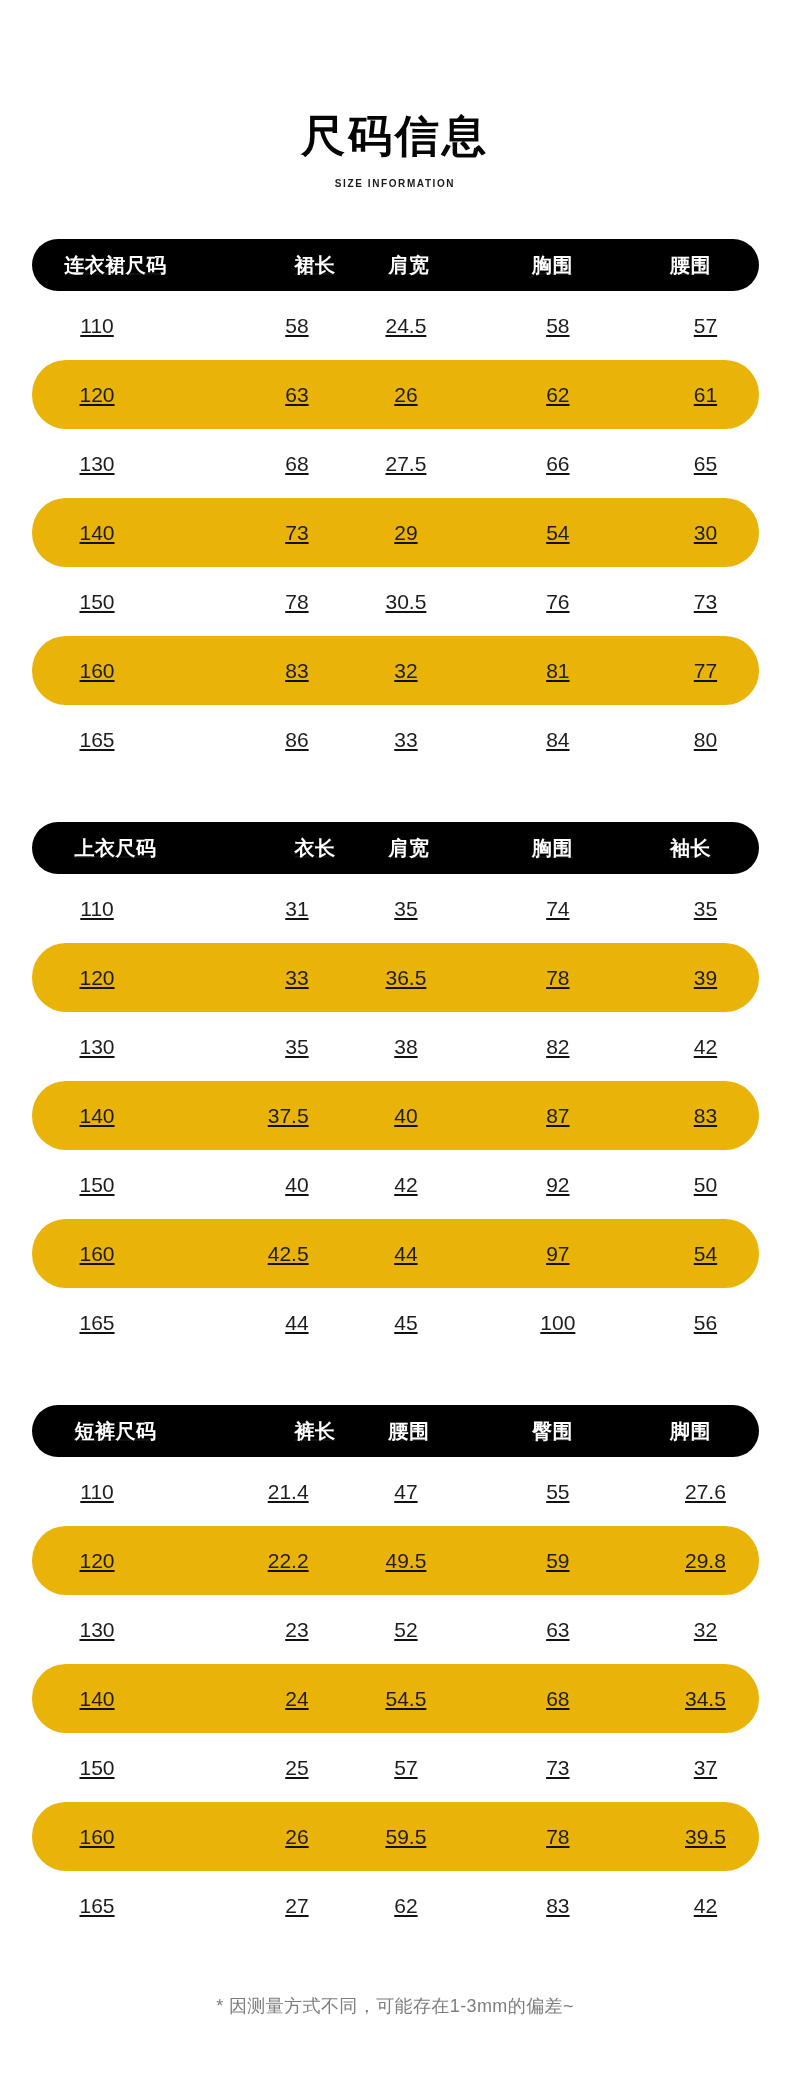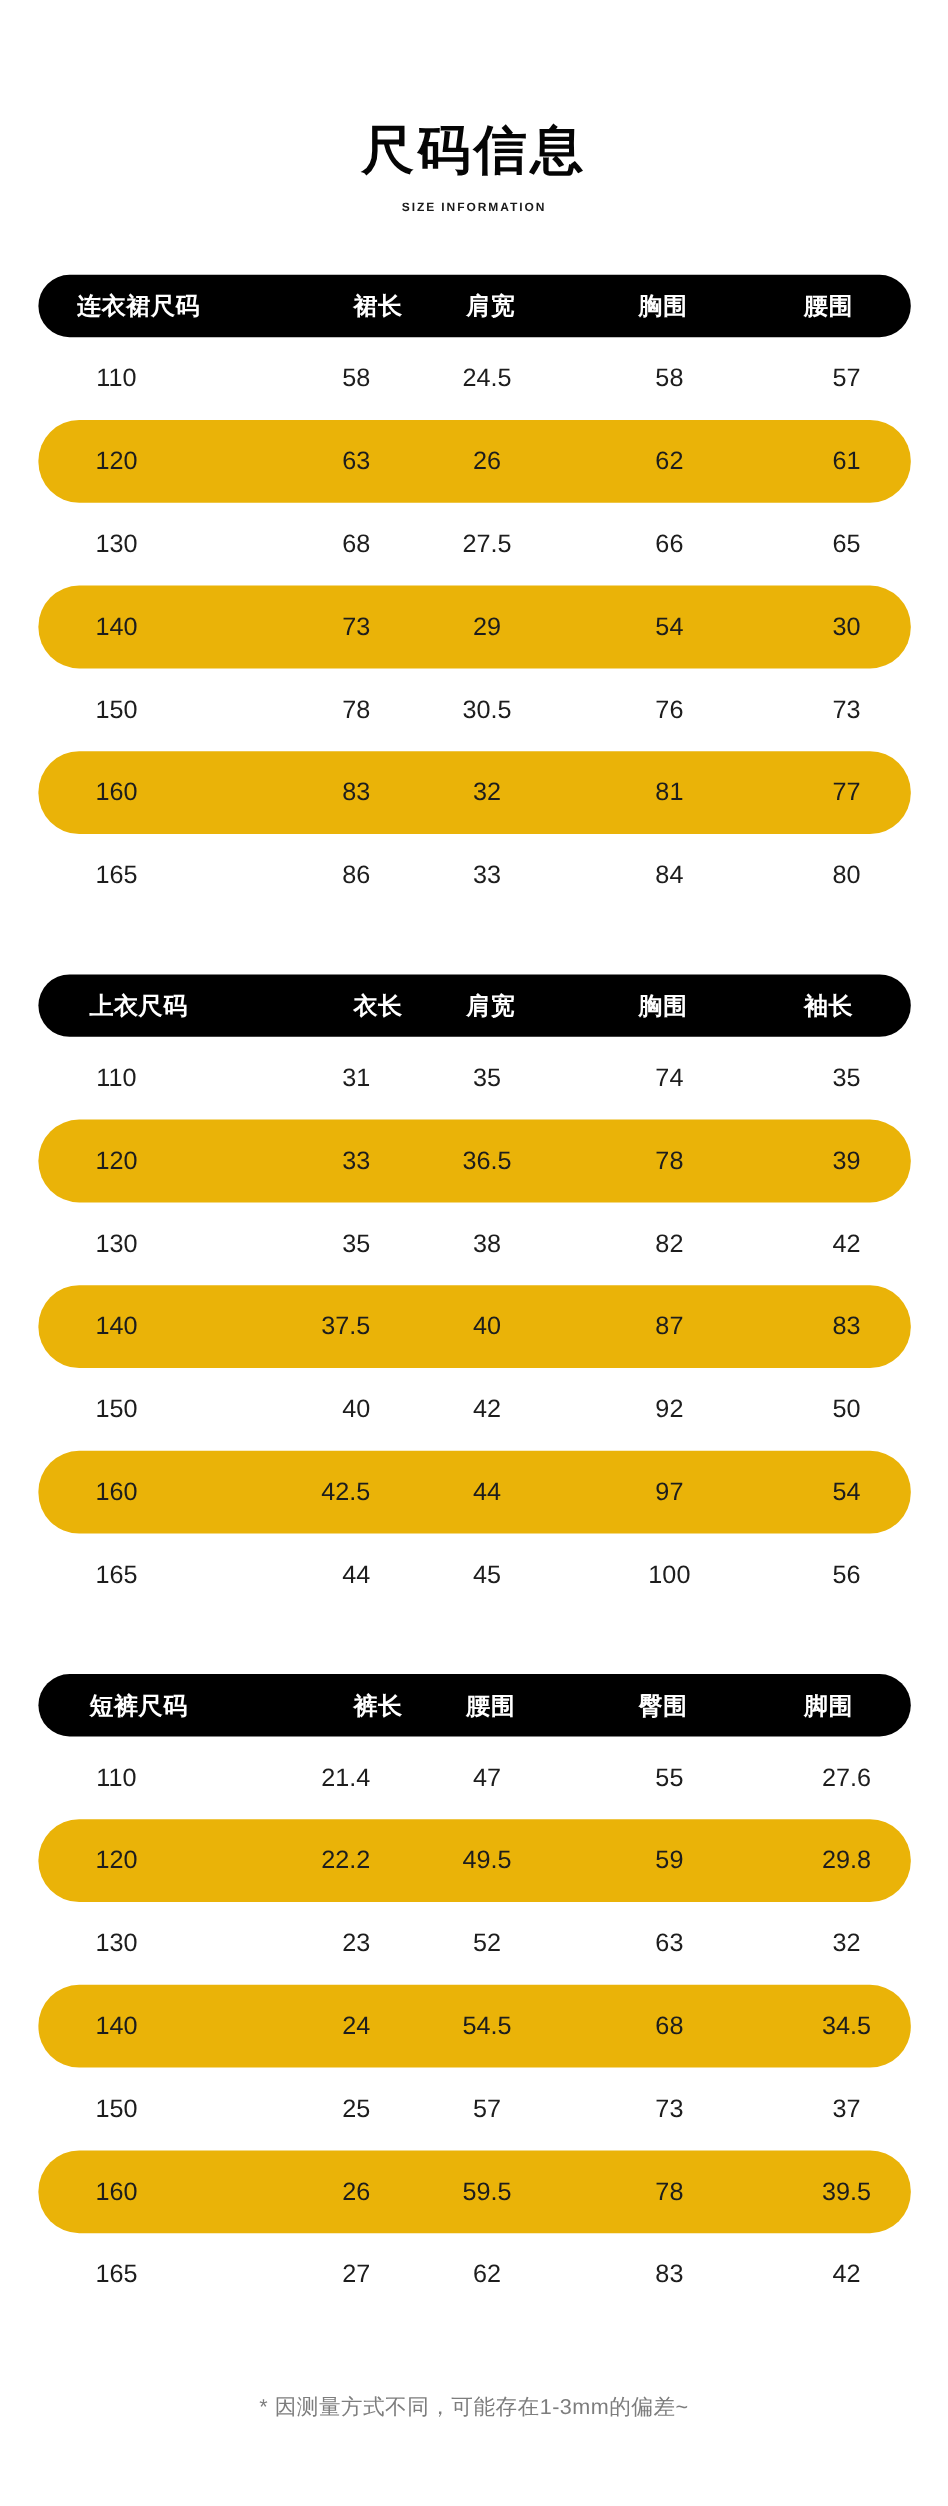--- a/index.html
+++ b/index.html
@@ -11,21 +11,21 @@
     width: 790px;
     min-height: 2088px;
     font-family: "Liberation Sans", "DejaVu Sans", sans-serif;
     color: #111111;
     -webkit-font-smoothing: antialiased;
   }
 
   .page {
     width: 790px;
     box-sizing: border-box;
-    padding: 6px;
+    padding: 16px;
     position: relative;
   }
 
   
   .header {
     text-align: center;
     padding-top: 96px;
   }
   .title {
     font-size: 44px;
@@ -42,21 +42,22 @@
     color: #1a1a1a;
     margin-top: 18px;
   }
 
   
   .tables {
     margin-top: 50px;
   }
   .size-table {
     width: 727px;
-    margin: 10px auto;
+    margin: 0 auto;
+    text-decoration: underline;
   }
   .size-table + .size-table {
     margin-top: 48px;
   }
 
   .thead {
     display: flex;
     align-items: center;
     background: #000000;
     border-radius: 28px;

